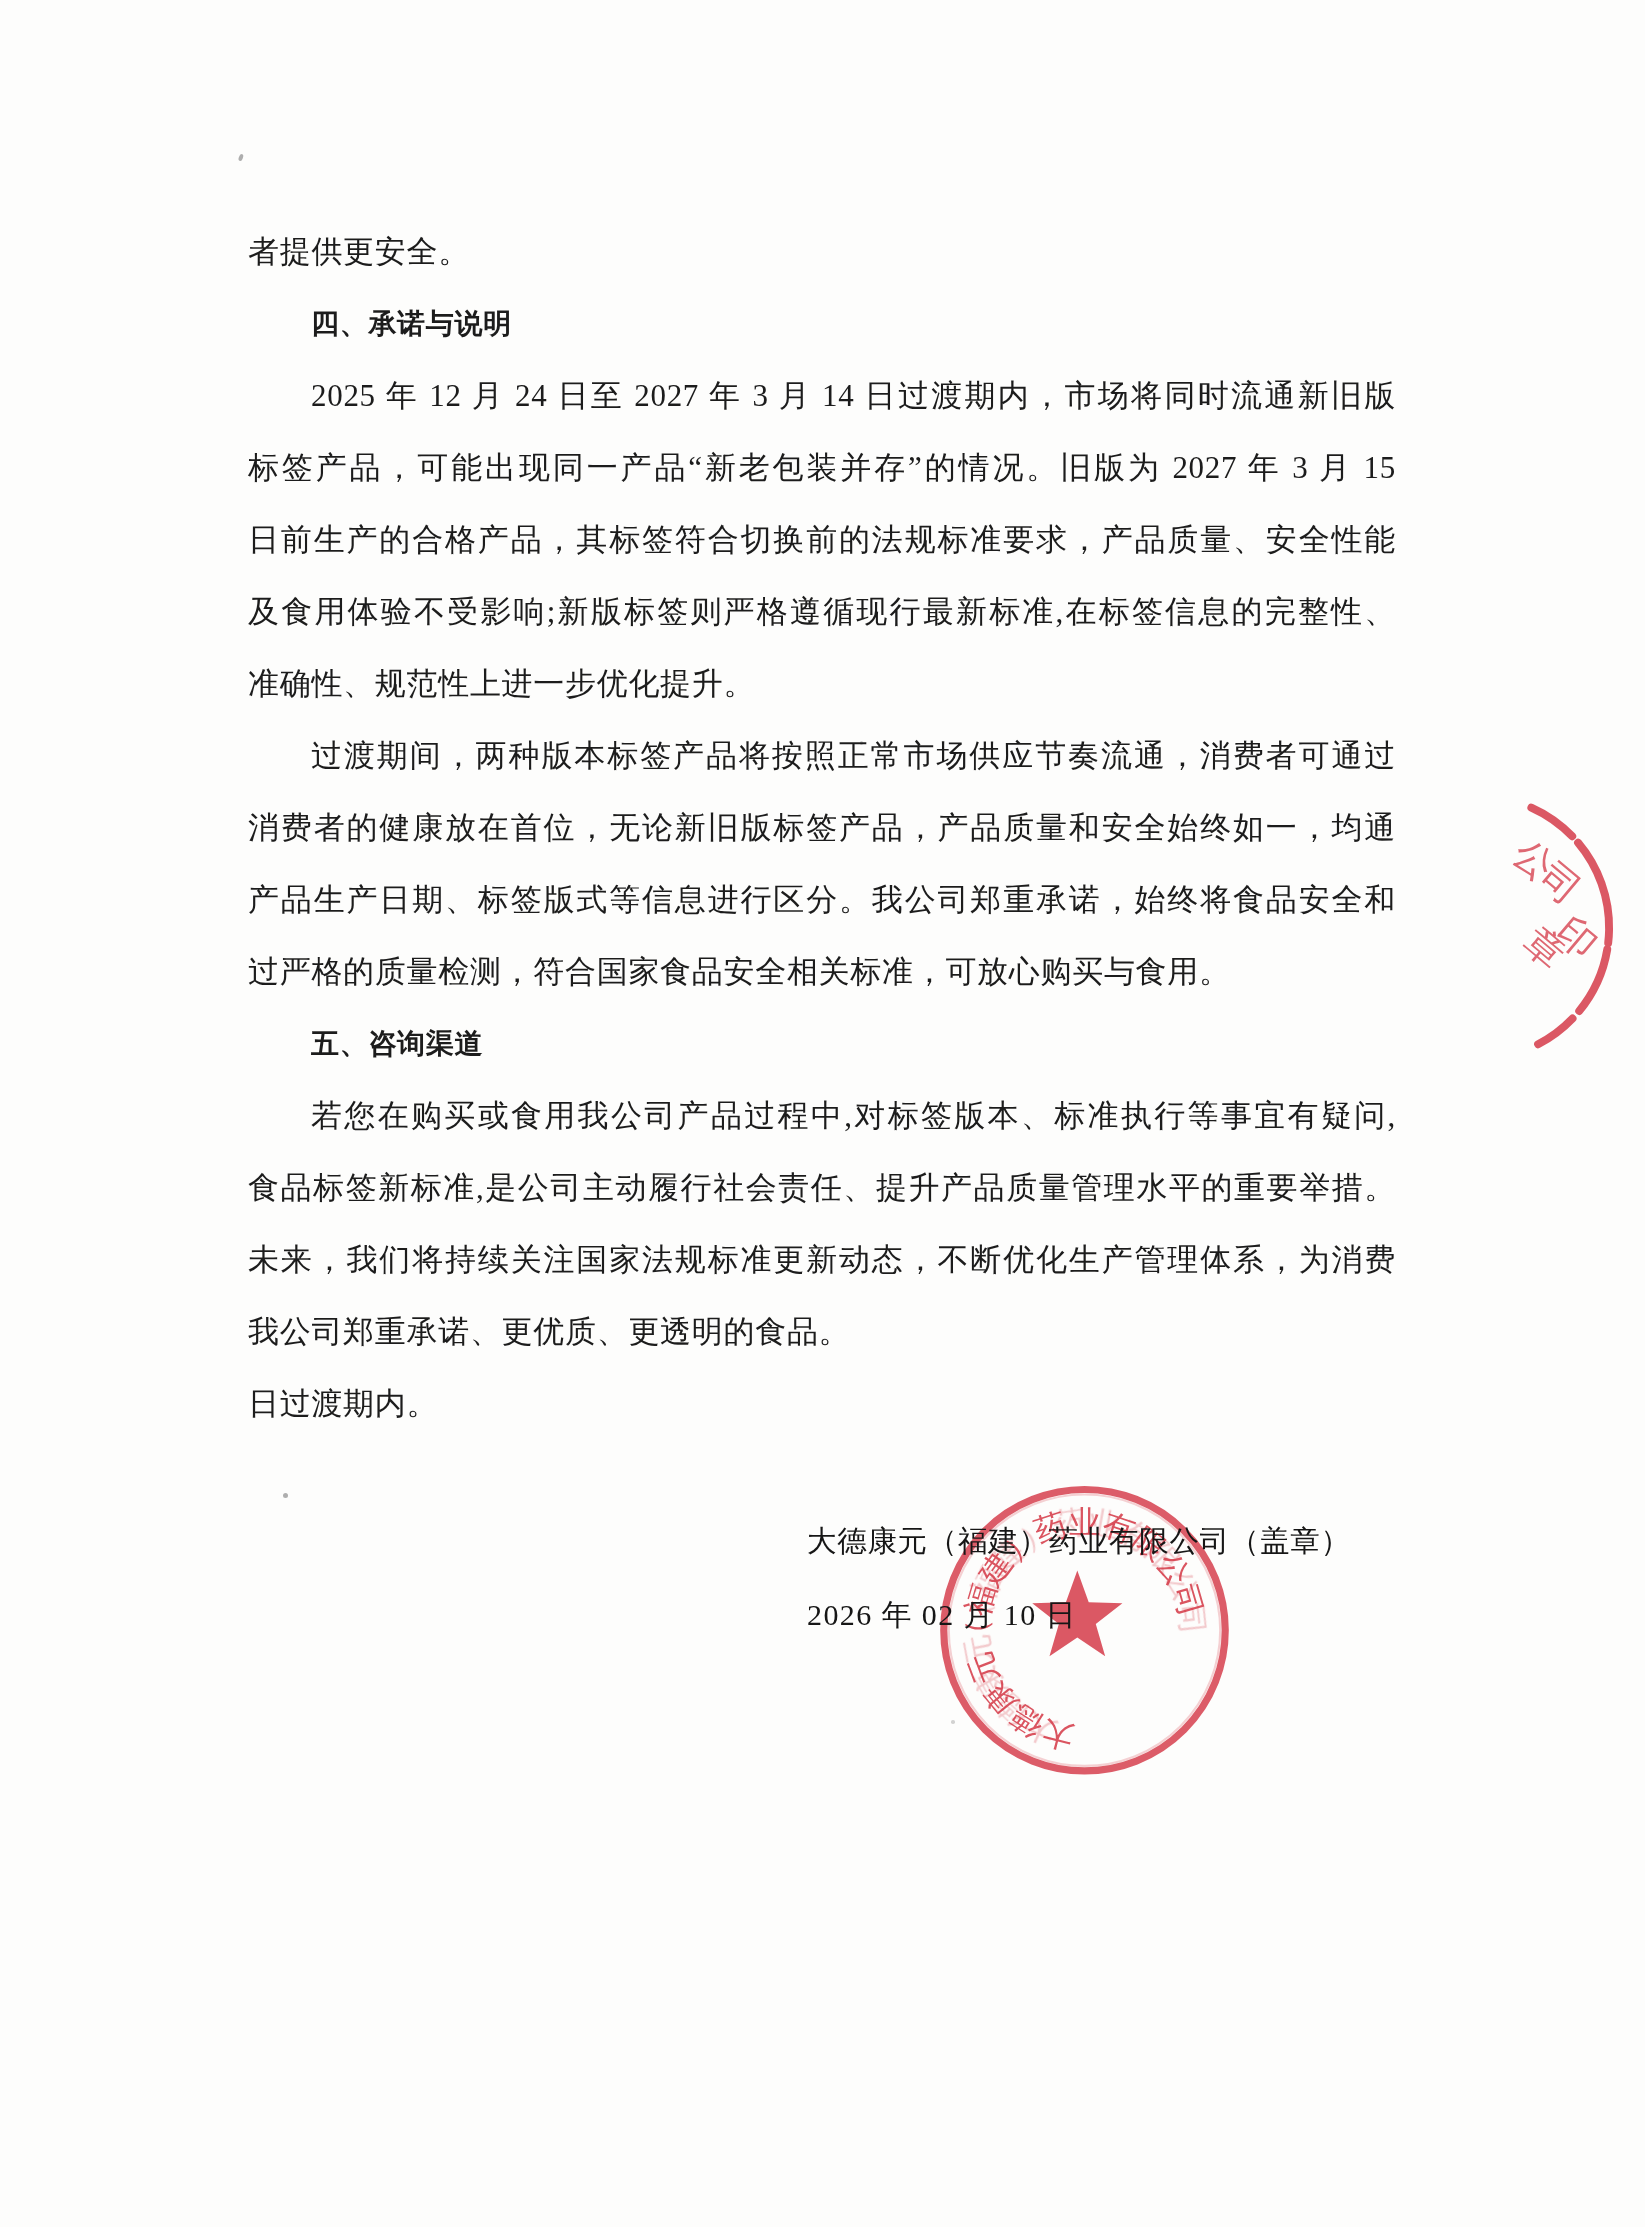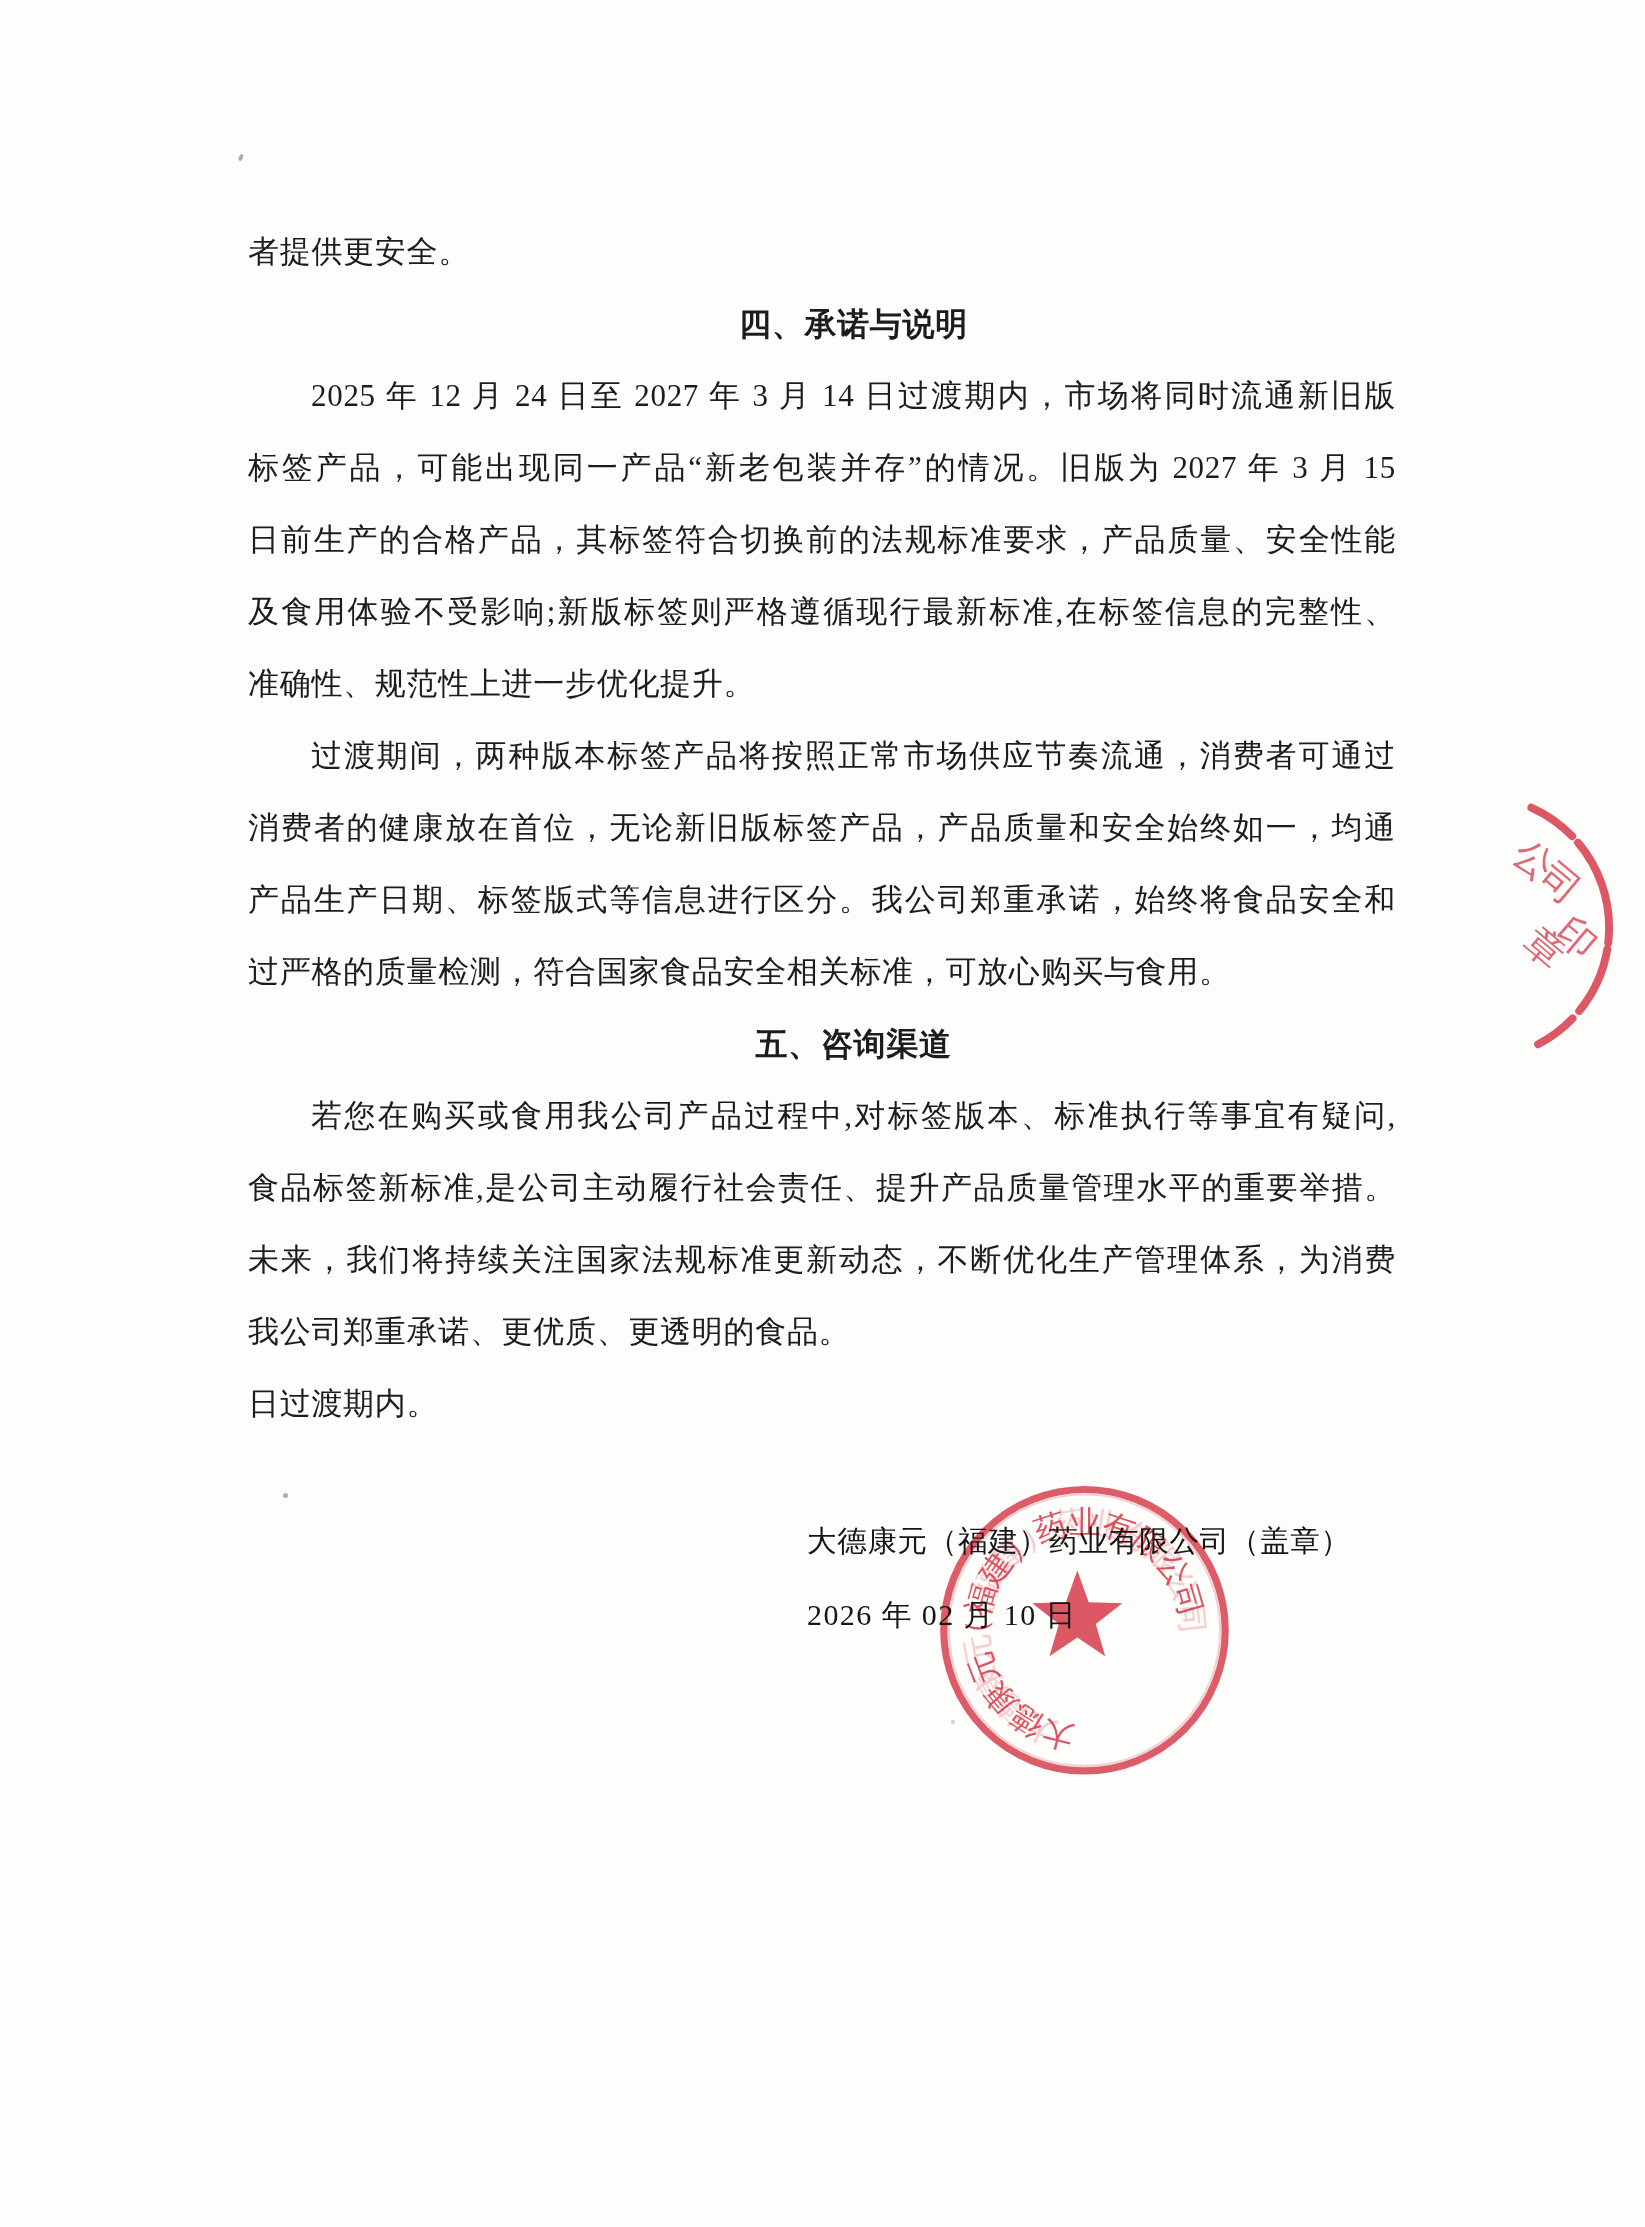--- a/index.html
+++ b/index.html
@@ -24,22 +24,21 @@
     letter-spacing:0.7px;
     white-space:nowrap;
   }
   .line.fill{
     white-space:normal;
     text-align:justify;
     text-align-last:justify;
   }
   .line.heading{
     font-weight:700;
-    font-size:32px;
-    text-align:center;
+    font-size:28px;
   }
   .line.indent{padding-left:63px;}
   .line.fill.indent{padding-left:0;text-indent:63px;}
   .signature{
     position:absolute;left:807px;top:1515px;width:569px;
     color:#161616;z-index:3;
   }
   .company-line{
     height:52px;line-height:52px;font-size:29.5px;letter-spacing:0.7px;
     white-space:nowrap;

